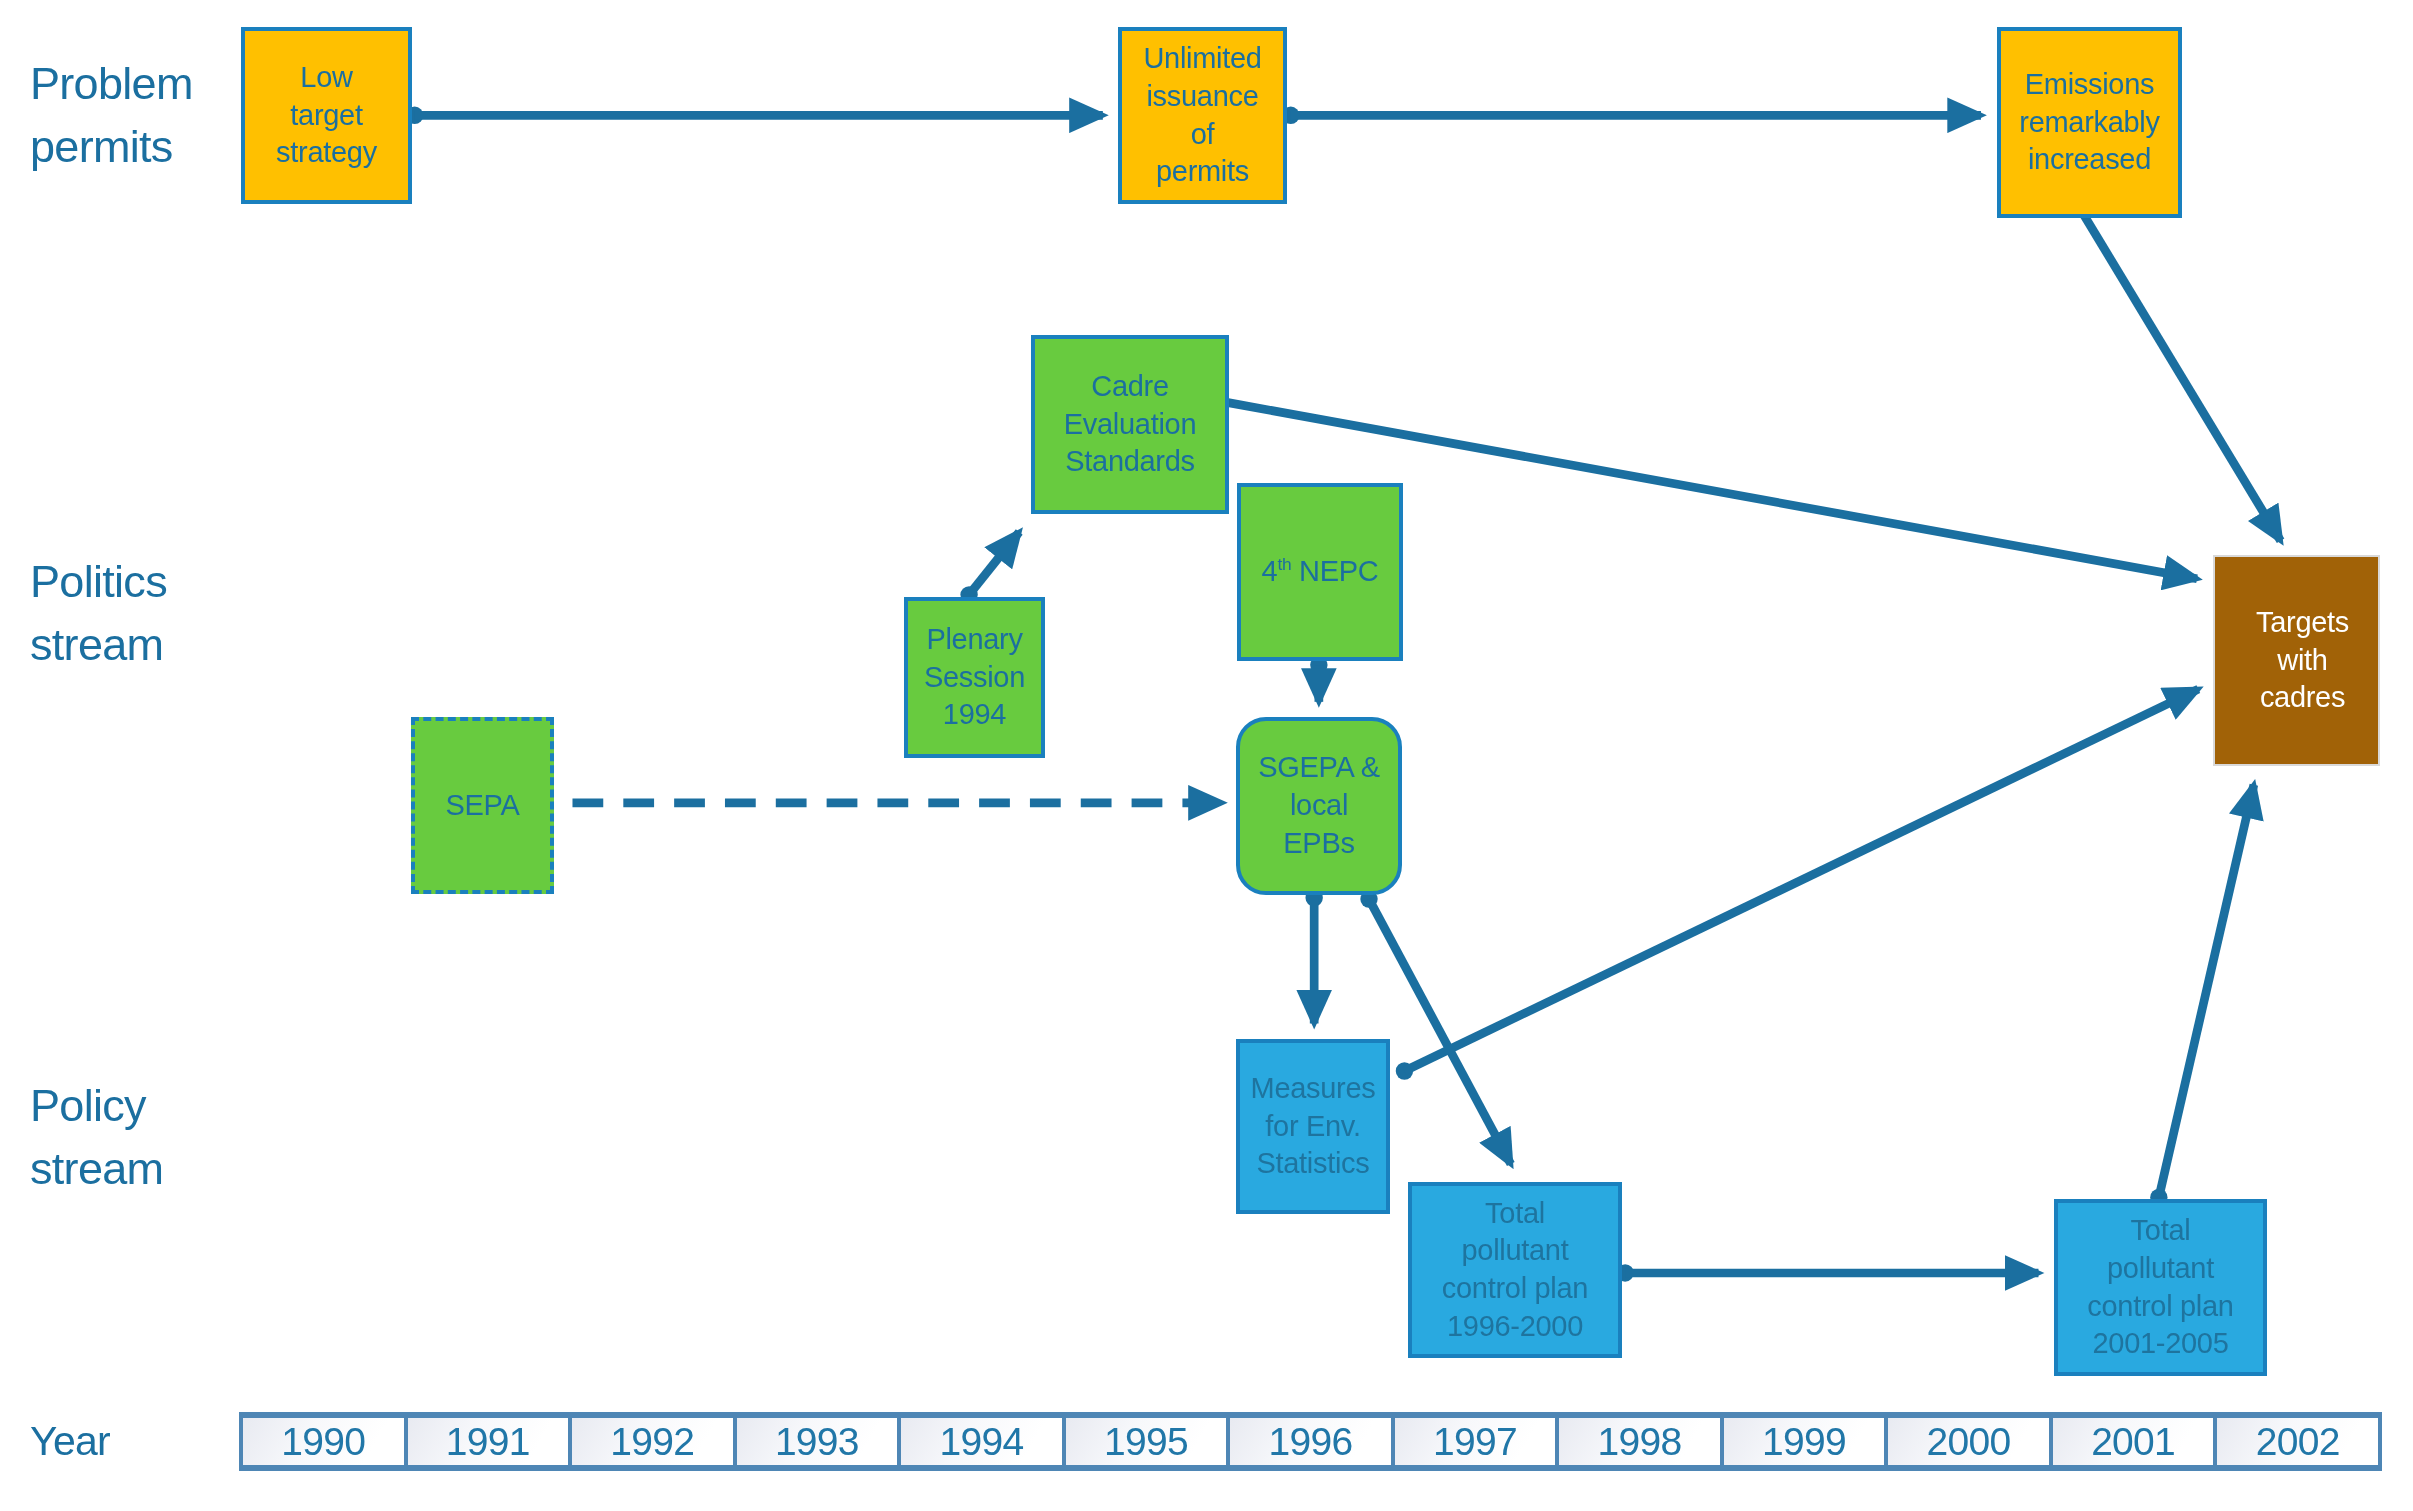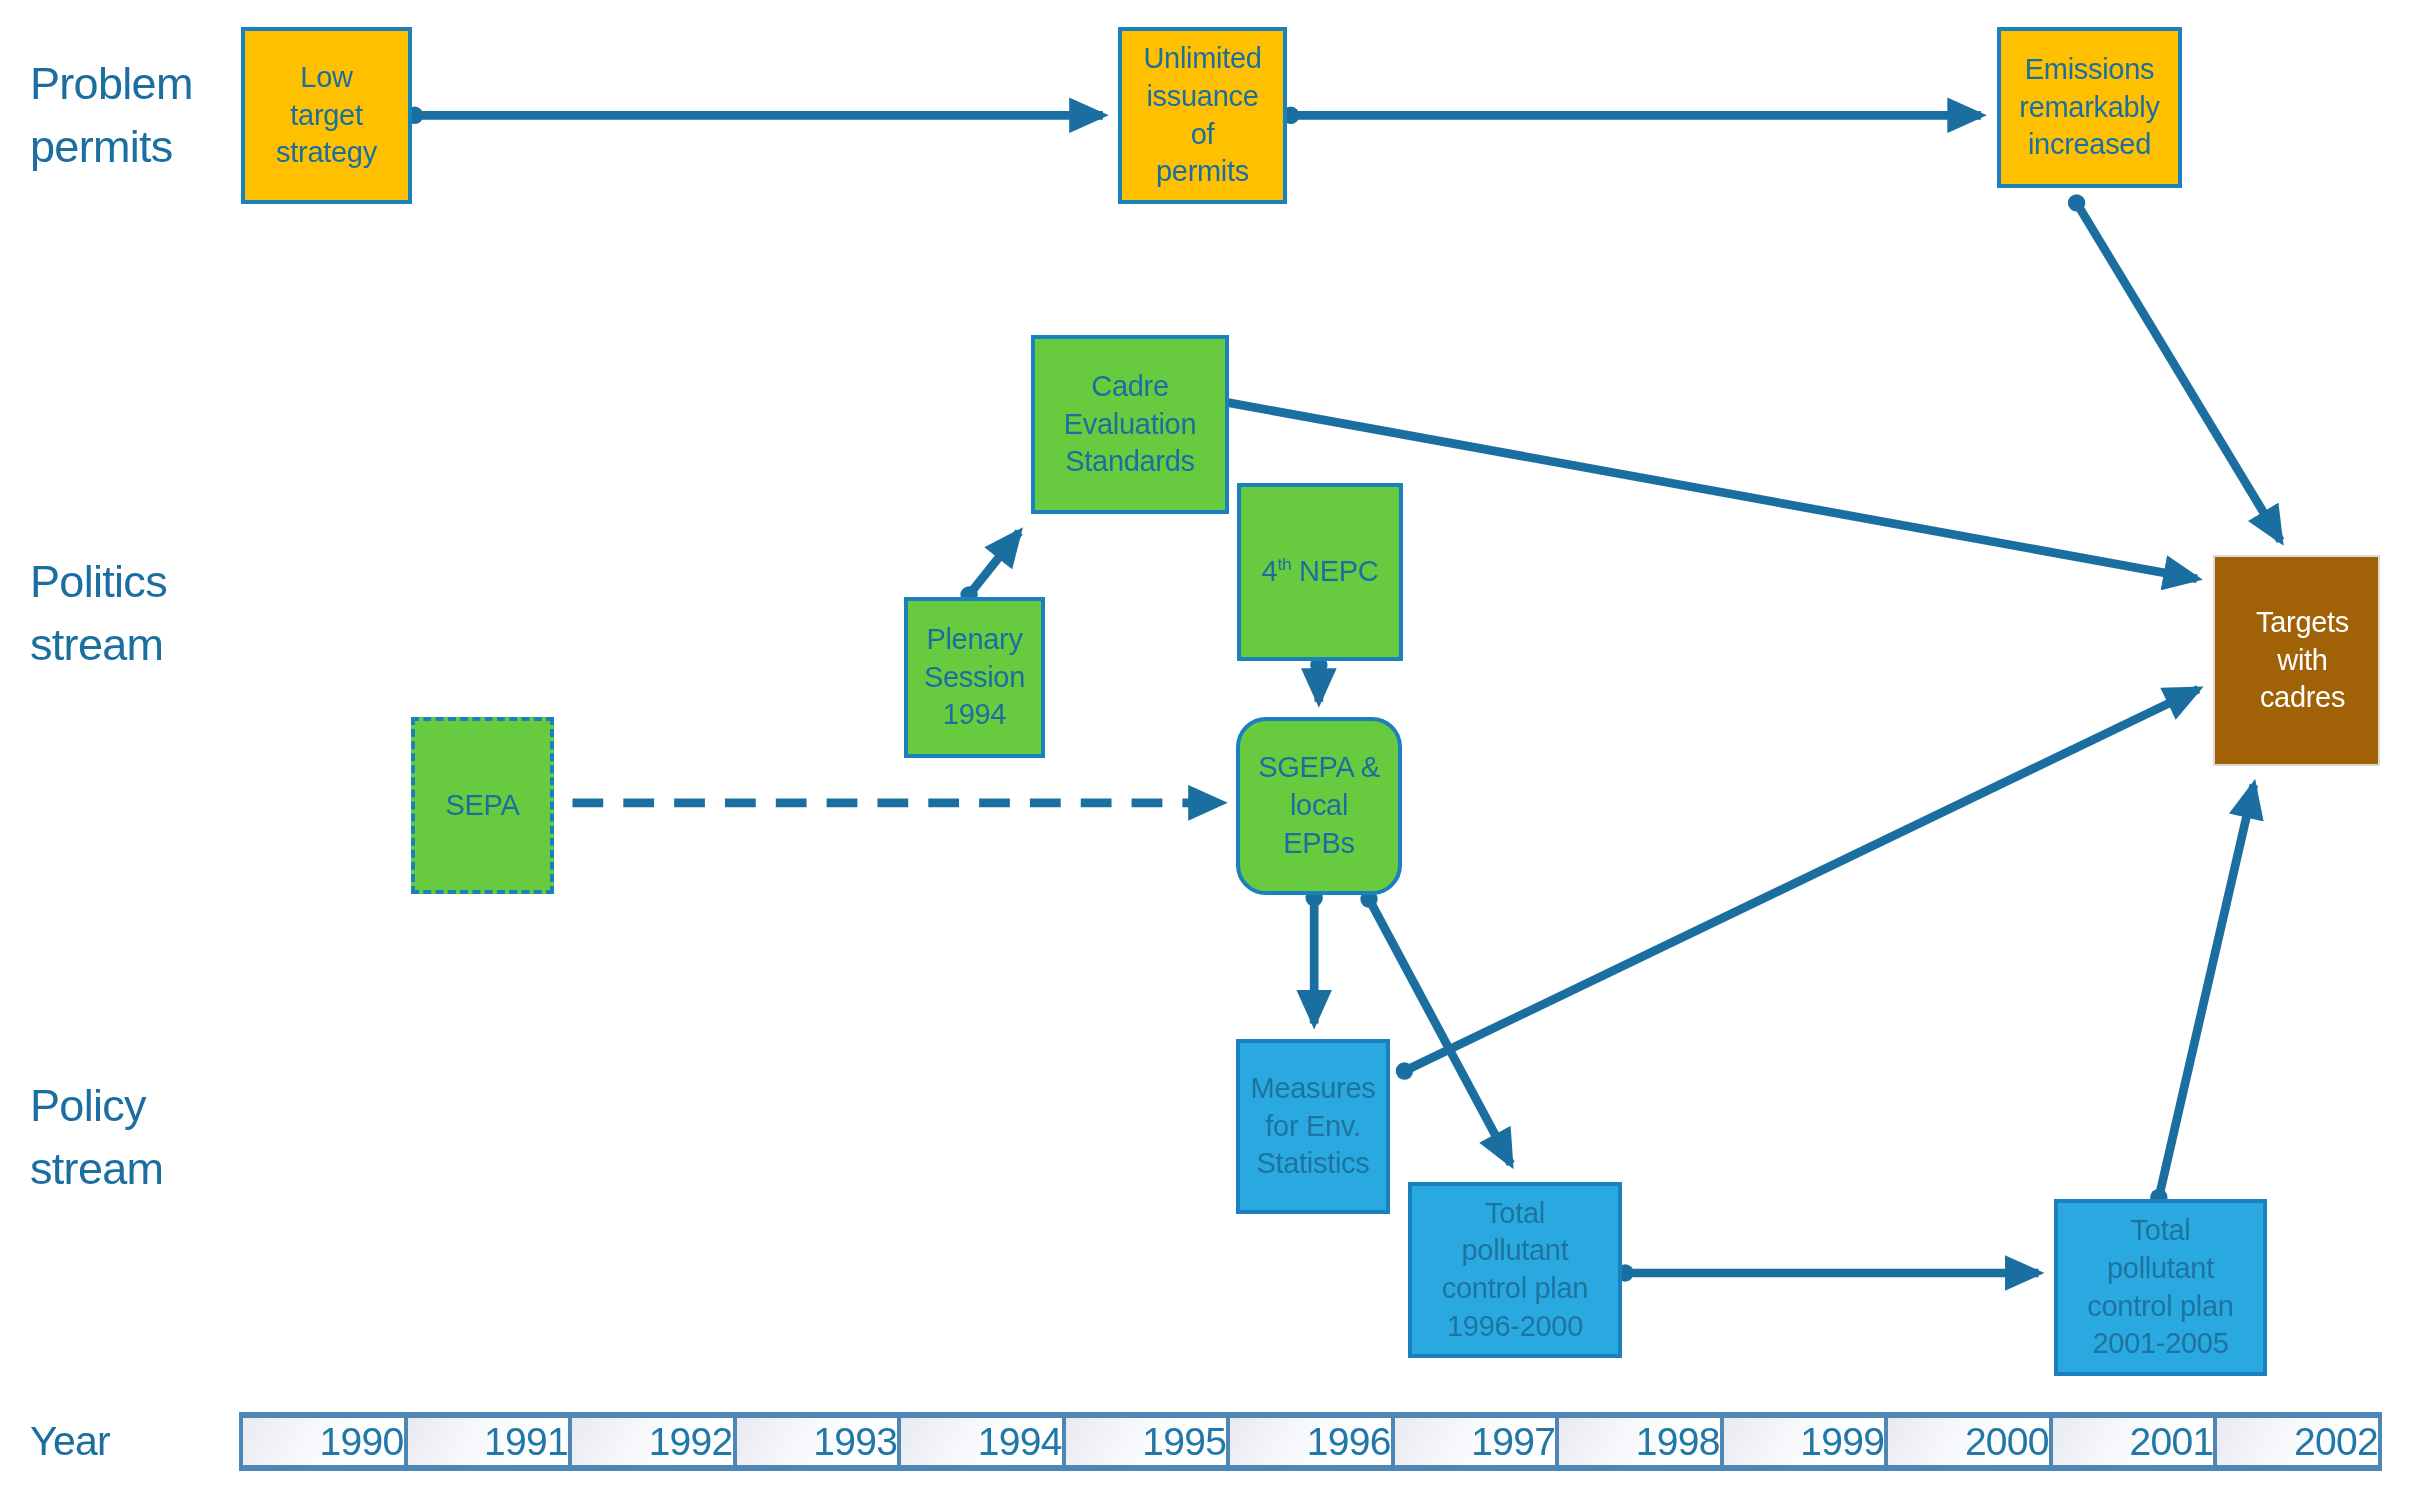--- a/index.html
+++ b/index.html
@@ -52,21 +52,21 @@
     display:flex;
     z-index:2;
   }
   .year-cell{
     flex:1 1 0;
     box-sizing:border-box;
     border:4px solid #4E86B5;
     border-top-width:6.7px;
     border-bottom-width:6.7px;
     background:linear-gradient(120deg,#E8EAF1 0%,#F7F8FB 40%,#FFFFFF 78%);
-    display:flex;align-items:center;justify-content:flex-end;
+    display:flex;align-items:center;justify-content:center;
   }
   .year-cell + .year-cell{margin-left:-4px;}
   .year-cell span{
     color:#2177A8;
     font-size:39px;
     letter-spacing:-0.7px;
   }
   .year-axis-label{
     position:absolute;left:30px;top:1418px;
     color:#1B6FA0;font-size:41px;letter-spacing:-0.7px;
@@ -131,21 +131,21 @@
     <span class="box-label">Unlimited
 issuance
 of
 permits</span>
   </div>
   <div class="node node-orange" style="left:241px;top:27px;width:171px;height:177px;">
     <span class="box-label">Low
 target
 strategy</span>
   </div>
-  <div class="node node-orange" style="left:1997px;top:27px;width:185px;height:161px;">
+  <div class="node node-orange" style="left:1997px;top:27px;width:185px;height:191px;">
     <span class="box-label">Emissions
 remarkably
 increased</span>
   </div>
 
   <div class="node node-green" style="left:1031px;top:335px;width:198px;height:179px;">
     <span class="box-label">Cadre
 Evaluation
 Standards</span>
   </div>

